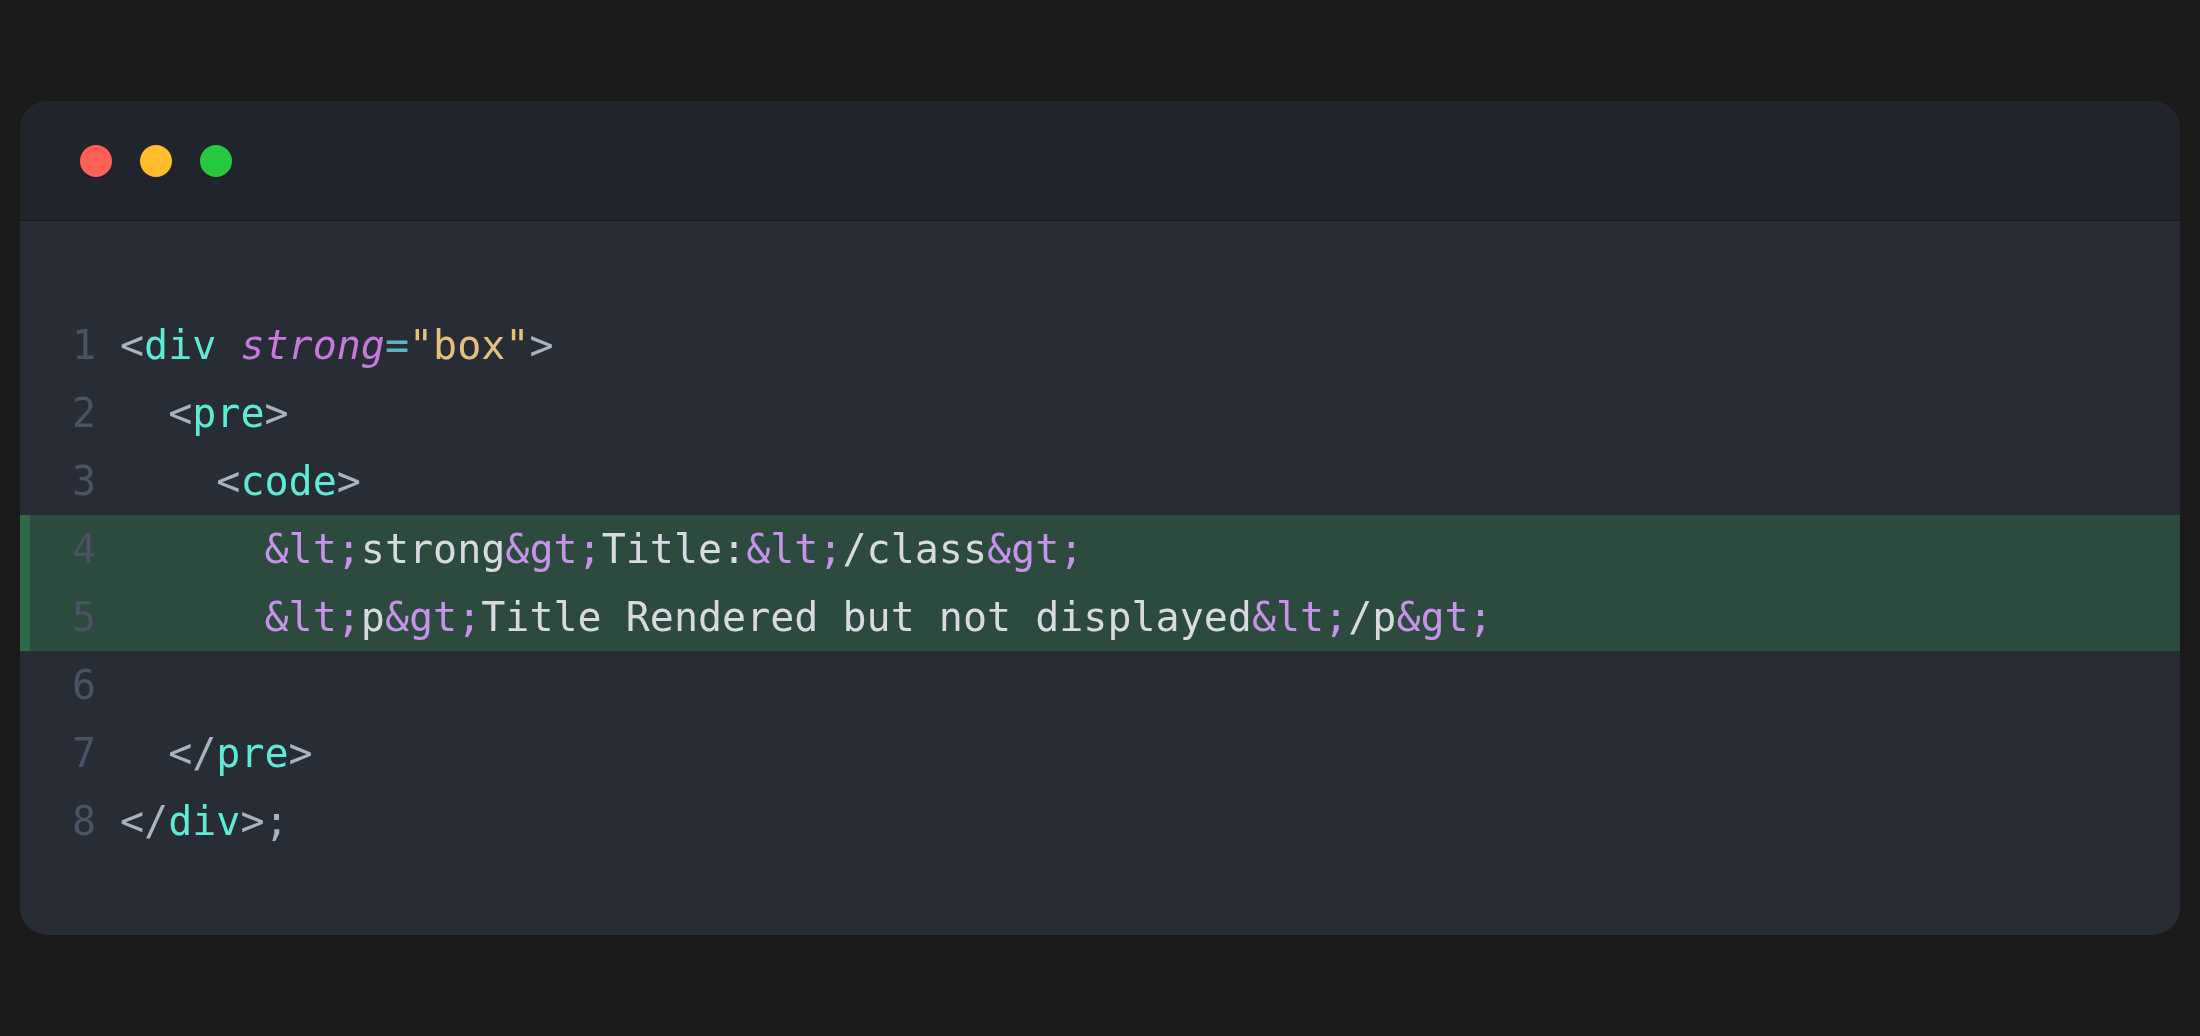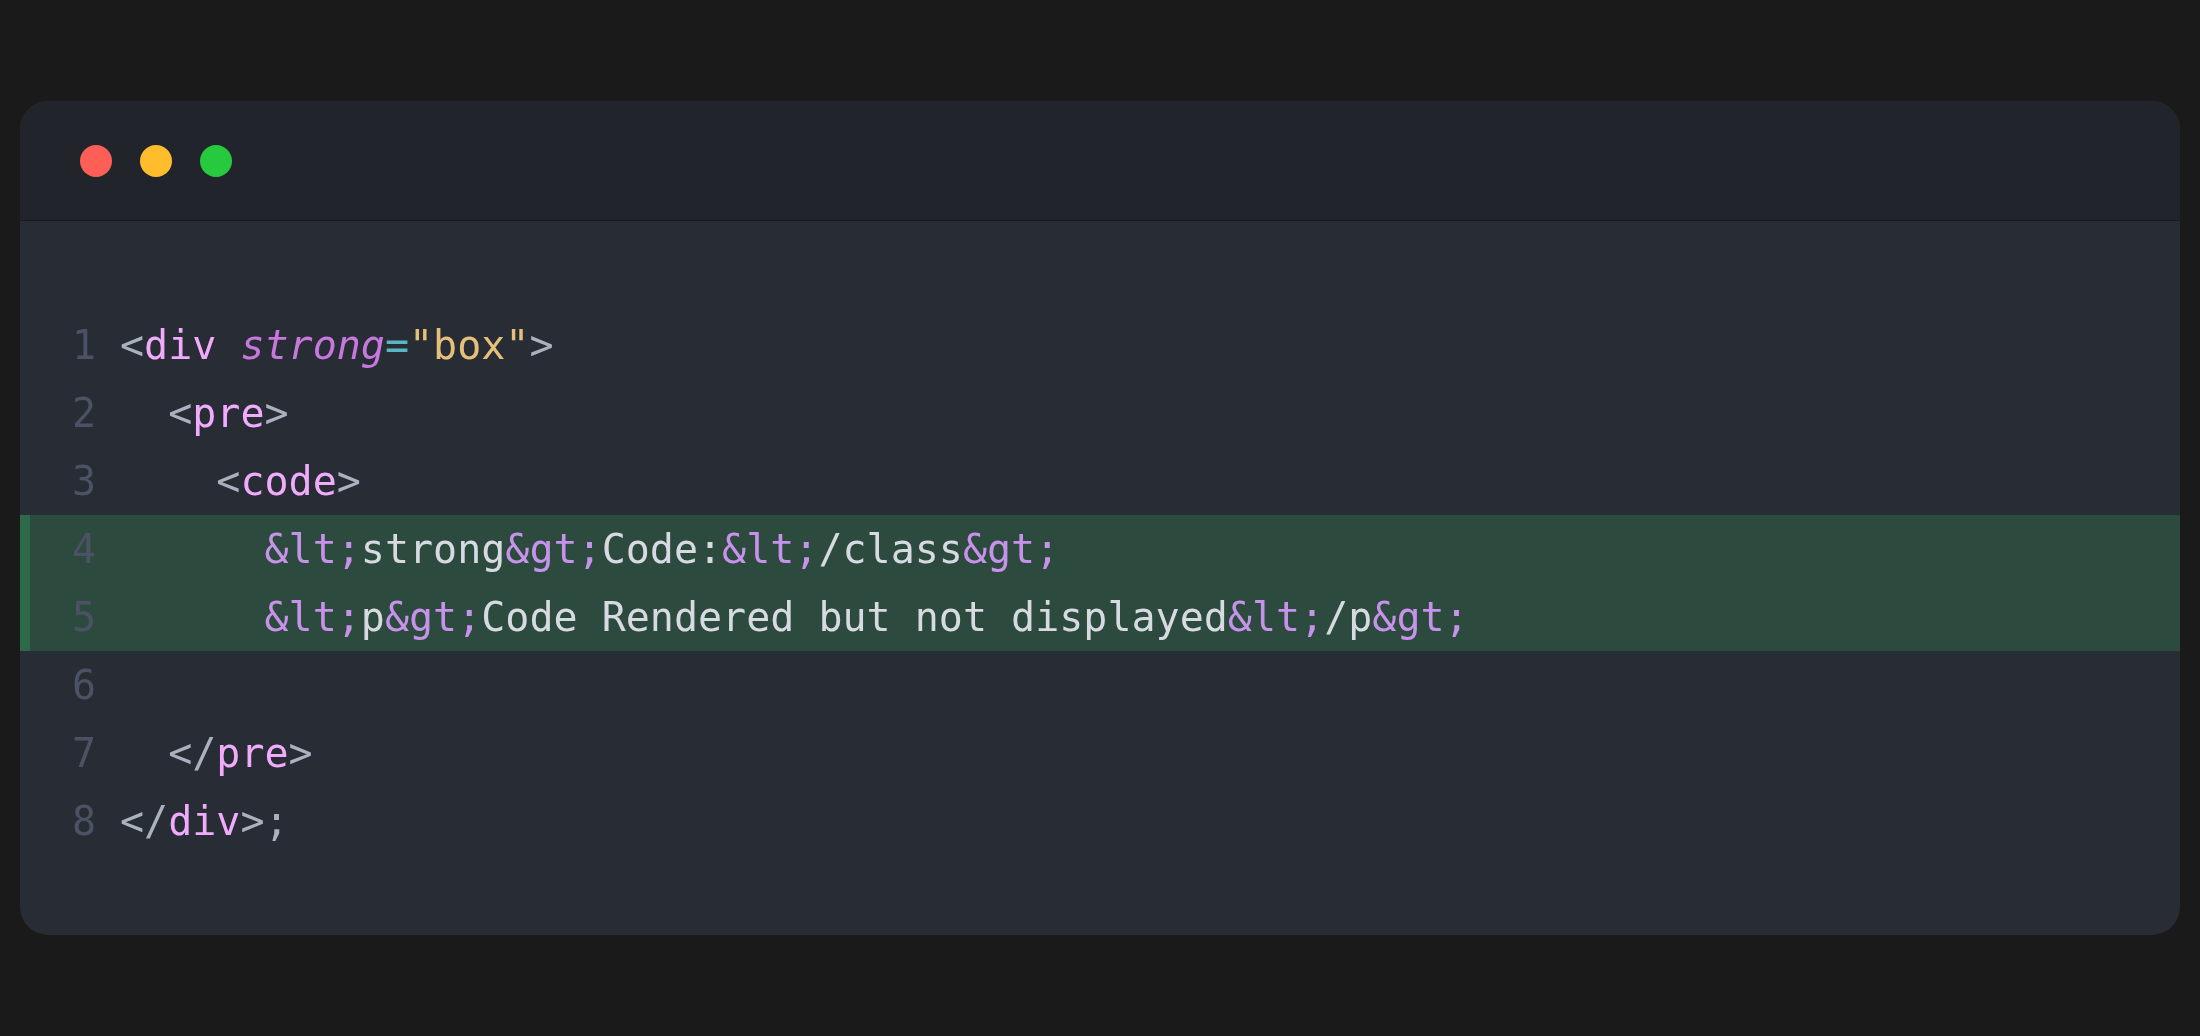--- a/index.html
+++ b/index.html
@@ -64,21 +64,21 @@
     padding-right: 24px;
     color: #4b5263;
     user-select: none;
     flex-shrink: 0;
   }
   .code {
     white-space: pre;
     color: #abb2bf;
   }
   .punct   { color: #abb2bf; }
-  .tag     { color: #f0abfc; }
+  .tag     { color: #5eead4; }
   .attr    { color: #c678dd; font-style: italic; }
   .eq      { color: #56b6c2; }
   .string  { color: #e5c07b; }
   .entity  { color: #c792ea; }
   .text    { color: #d7dae0; }
 </style>
 </head>
 <body>
 
 <div class="window">
@@ -101,26 +101,26 @@
       <span class="code"><span>  </span><span class="punct">&lt;</span><span class="tag">pre</span><span class="punct">&gt;</span></span>
     </div>
 
     <div class="line">
       <span class="gutter">3</span>
       <span class="code"><span>    </span><span class="punct">&lt;</span><span class="tag">code</span><span class="punct">&gt;</span></span>
     </div>
 
     <div class="line hl">
       <span class="gutter">4</span>
-      <span class="code"><span>      </span><span class="entity">&amp;lt;</span><span class="text">strong</span><span class="entity">&amp;gt;</span><span class="text">Code:</span><span class="entity">&amp;lt;</span><span class="text">/class</span><span class="entity">&amp;gt;</span></span>
+      <span class="code"><span>      </span><span class="entity">&amp;lt;</span><span class="text">strong</span><span class="entity">&amp;gt;</span><span class="text">Title:</span><span class="entity">&amp;lt;</span><span class="text">/class</span><span class="entity">&amp;gt;</span></span>
     </div>
 
     <div class="line hl">
       <span class="gutter">5</span>
-      <span class="code"><span>      </span><span class="entity">&amp;lt;</span><span class="text">p</span><span class="entity">&amp;gt;</span><span class="text">Code Rendered but not displayed</span><span class="entity">&amp;lt;</span><span class="text">/p</span><span class="entity">&amp;gt;</span></span>
+      <span class="code"><span>      </span><span class="entity">&amp;lt;</span><span class="text">p</span><span class="entity">&amp;gt;</span><span class="text">Title Rendered but not displayed</span><span class="entity">&amp;lt;</span><span class="text">/p</span><span class="entity">&amp;gt;</span></span>
     </div>
 
     <div class="line">
       <span class="gutter">6</span>
     </div>
 
     <div class="line">
       <span class="gutter">7</span>
       <span class="code"><span>  </span><span class="punct">&lt;/</span><span class="tag">pre</span><span class="punct">&gt;</span></span>
     </div>

